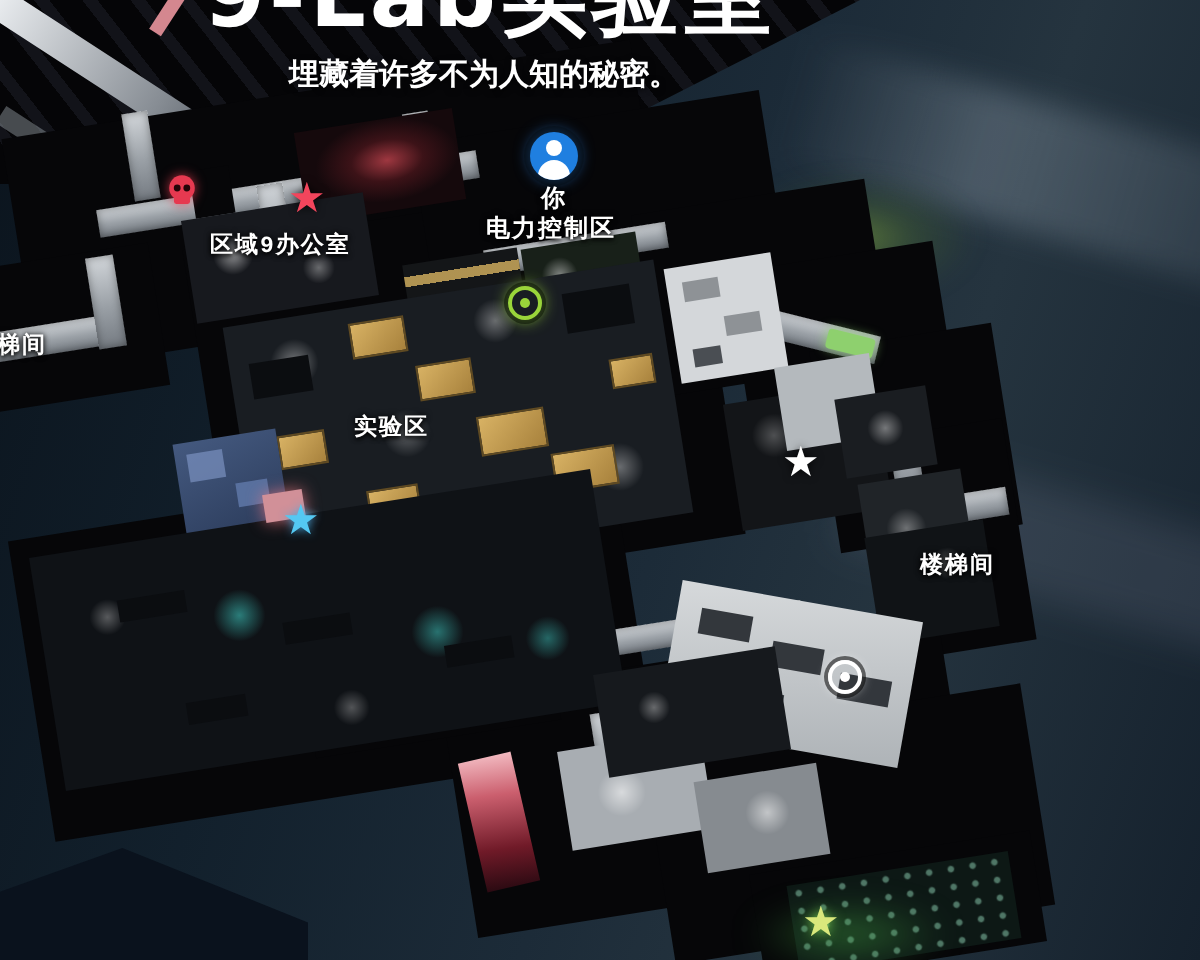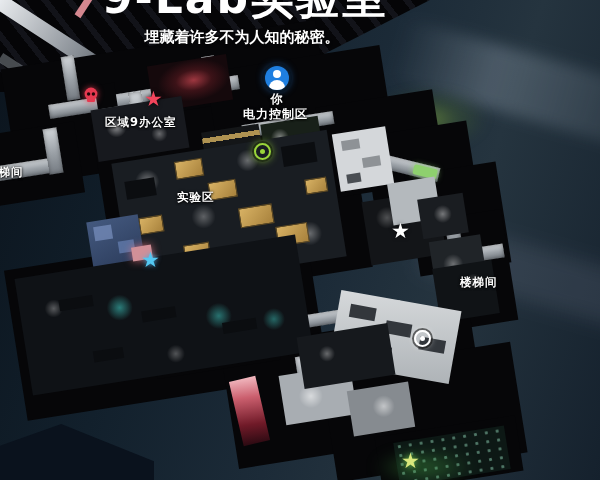--- a/index.html
+++ b/index.html
@@ -174,23 +174,23 @@
 
   <div class="abs star" style="left:144px;top:89px;color:#f2455c;">★</div>
 
   <div id="player-badge" class="abs" style="left:265px;top:66px;">
     <div class="head"></div>
     <div class="body"></div>
   </div>
   <div class="abs label" style="left:265px;top:91px;width:24px;text-align:center;font-size:12px;">你</div>
   <div class="abs label" style="left:243px;top:106px;font-size:12px;">电力控制区</div>
 
-  <div class="abs label" style="left:105px;top:115px;">区域9办公室</div>
-
-  <div class="abs label" style="left:177px;top:190px;">实验区</div>
+  <div class="abs label" style="left:105px;top:115px;font-family:Liberation Mono, monospace;">区域9办公室</div>
+
+  <div class="abs label" style="left:177px;top:206px;">实验区</div>
 
   <div class="abs label" style="left:-14px;top:165px;">楼梯间</div>
 
   <div class="abs label" style="left:460px;top:275px;">楼梯间</div>
 
   <div class="abs ring" style="left:254px;top:143px;width:13px;height:13px;border:2.5px solid #9ad53a;
               box-shadow:0 0 0 2px rgba(10,16,6,.55),0 0 8px #9ad53a;">
     <span style="width:5px;height:5px;background:#9ad53a;"></span>
   </div>
 

